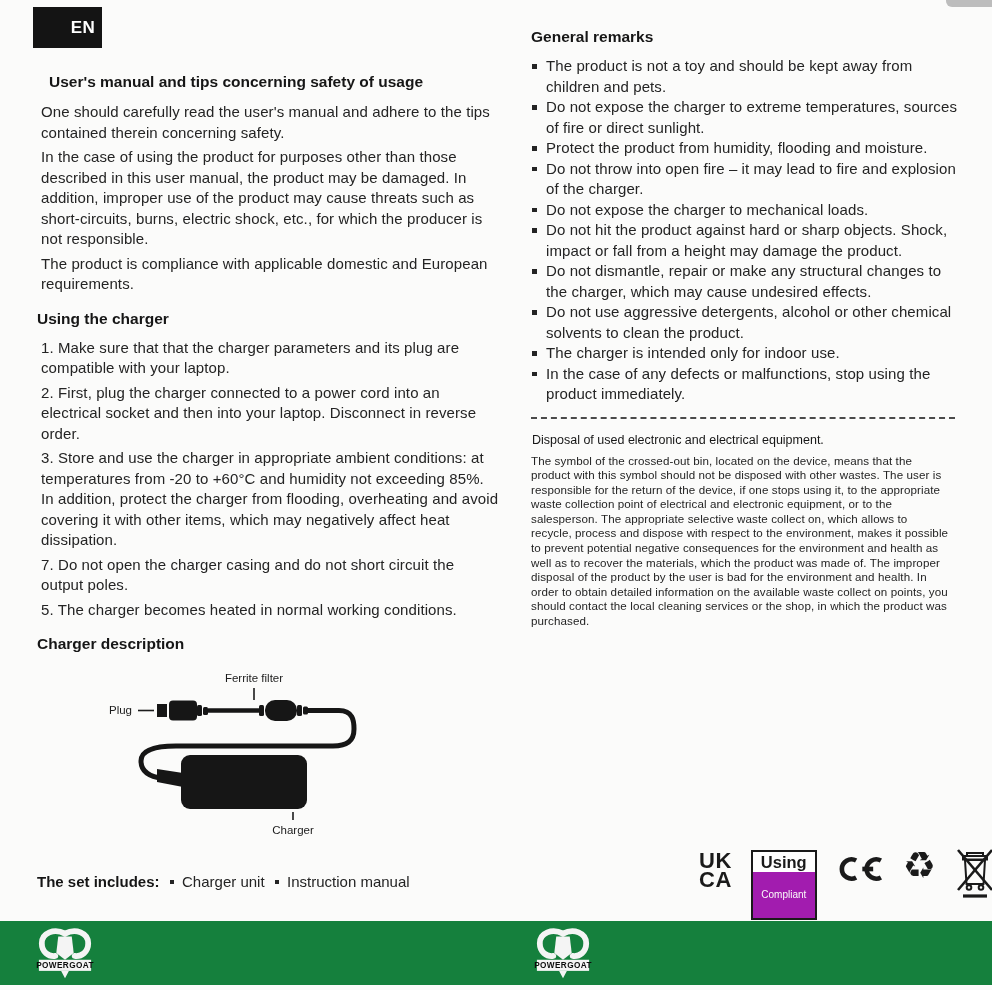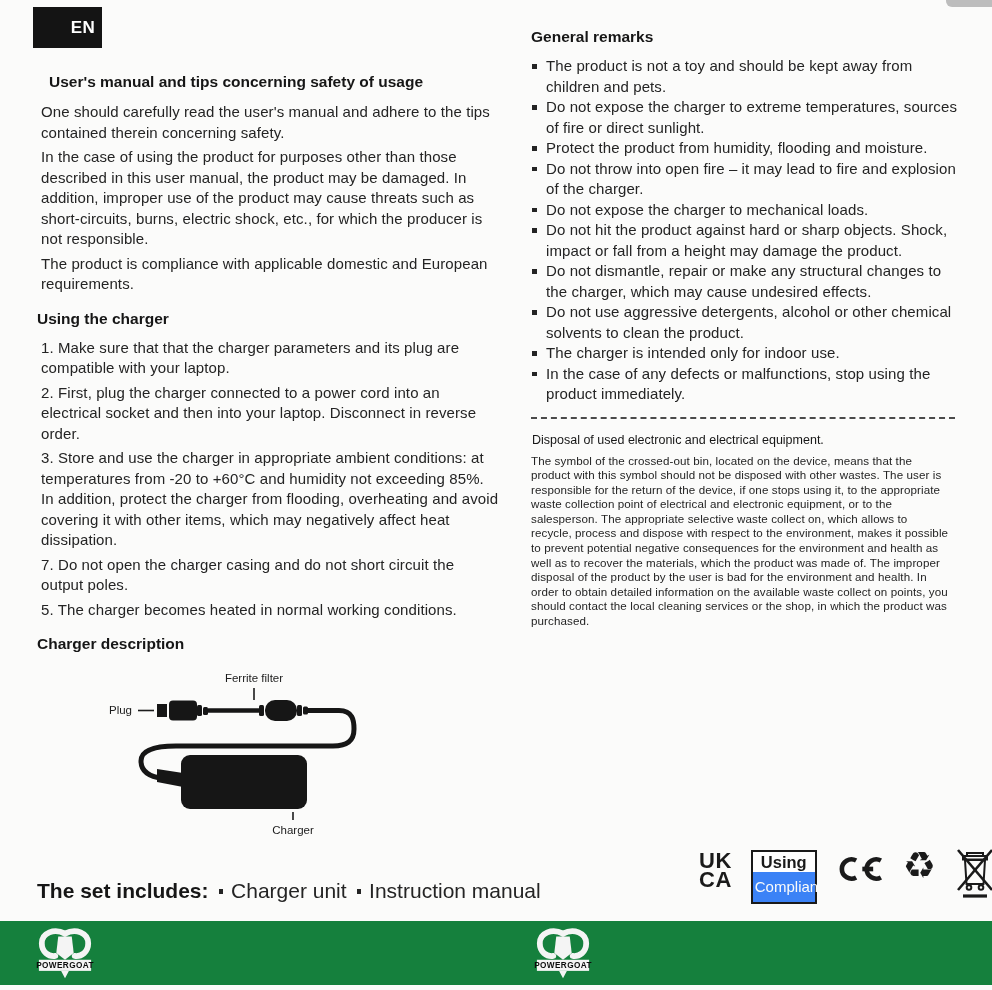--- a/index.html
+++ b/index.html
@@ -26,33 +26,33 @@
   h2{margin:15px 0 10px 0;}
   .body p{margin:4px;font-size:15px;line-height:20.5px;letter-spacing:.1px;}
   
   ul.remarks{list-style:none;margin:0;padding:0;font-size:15px;line-height:20.5px;letter-spacing:.1px;}
   ul.remarks li{position:relative;padding-left:15px;}
   ul.remarks li::before{content:"";position:absolute;left:1px;top:8px;width:4.5px;height:4.5px;background:#242424;}
   .divider{border:none;border-top:2px dashed #4a4a4a;margin:12px 0 14px 0;width:424px;}
   h3.small-head{font-size:12.5px;font-weight:normal;color:#161616;margin:0 0 7px 1px;}
   p.small{margin:0;font-size:11.6px;line-height:14.6px;width:420px;letter-spacing:.1px;}
   
-  .set-includes{position:absolute;left:37px;top:858px;font-size:21px;color:#242424;}
+  .set-includes{position:absolute;left:37px;top:858px;font-size:15px;color:#242424;}
   .set-includes b{font-weight:bold;color:#161616;}
   .sq{display:inline-block;width:4.5px;height:4.5px;background:#242424;margin:0 8px 2px 10px;vertical-align:middle;}
   
   .diagram{margin:10px 0 0 64px;display:block;}
   .diagram text{font-family:"Liberation Sans",sans-serif;font-size:11.5px;fill:#1c1c1c;}
   
   .marks{position:absolute;left:699px;top:845px;display:flex;align-items:flex-start;gap:19px;justify-content:flex-end;}
   .ukca{font-weight:bold;font-size:22px;line-height:.88;color:#1a1a1a;letter-spacing:.5px;margin-top:6px;}
   .ukca span{display:block;}
   .rohs{border:2.5px solid #1a1a1a;width:62px;text-align:center;margin-top:5px;background:#fff;}
   .rohs-top{font-weight:bold;font-size:16.5px;color:#1a1a1a;padding:0 2px;line-height:20px;}
-  .rohs-bottom{background:#3b82f6;color:#fbfbfa;font-size:15px;line-height:14px;padding:8px 2px;}
+  .rohs-bottom{background:#a21caf;color:#fbfbfa;font-size:10px;line-height:14px;padding:16px 2px;}
   .ce{margin-top:8px;}
   .recycle{font-size:37px;line-height:1;color:#1a1a1a;margin-top:2px;}
   .bin{margin-top:2px;}
   
   .footer-bar{position:absolute;left:0;top:921px;width:992px;height:64px;background:#15803d;padding-left:40px;}
   .brand-logo{position:absolute;top:6px;}
   .brand-logo.first{left:36px;}
   .brand-logo.second{left:534px;}
   .brand-logo text{font-family:"Liberation Sans",sans-serif;}
 </style>

